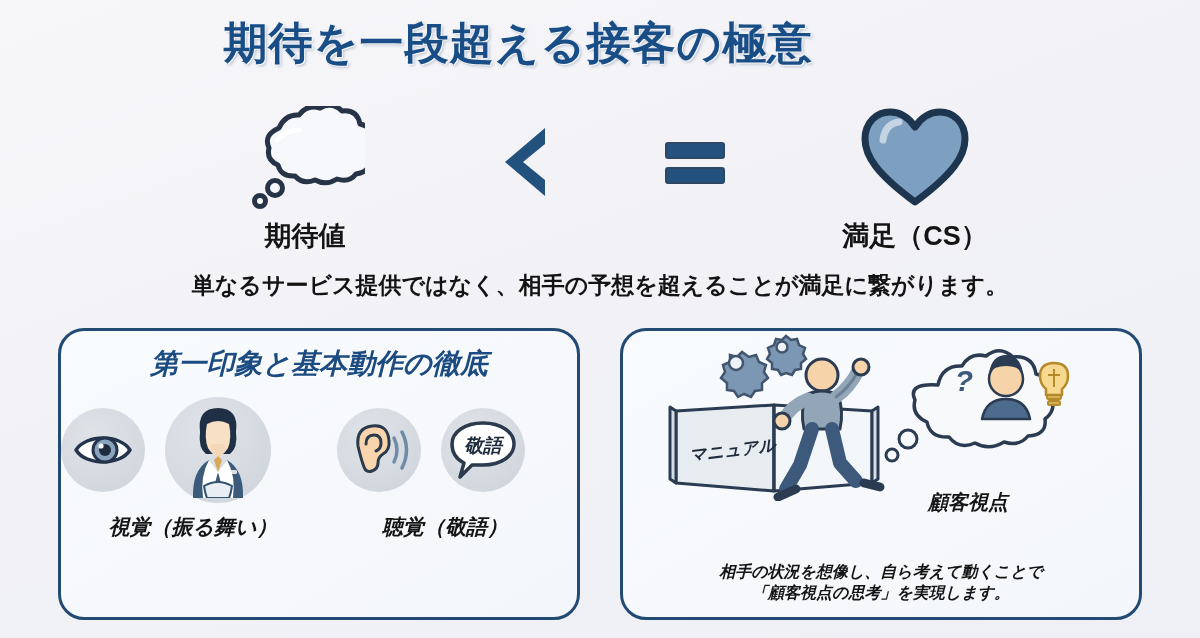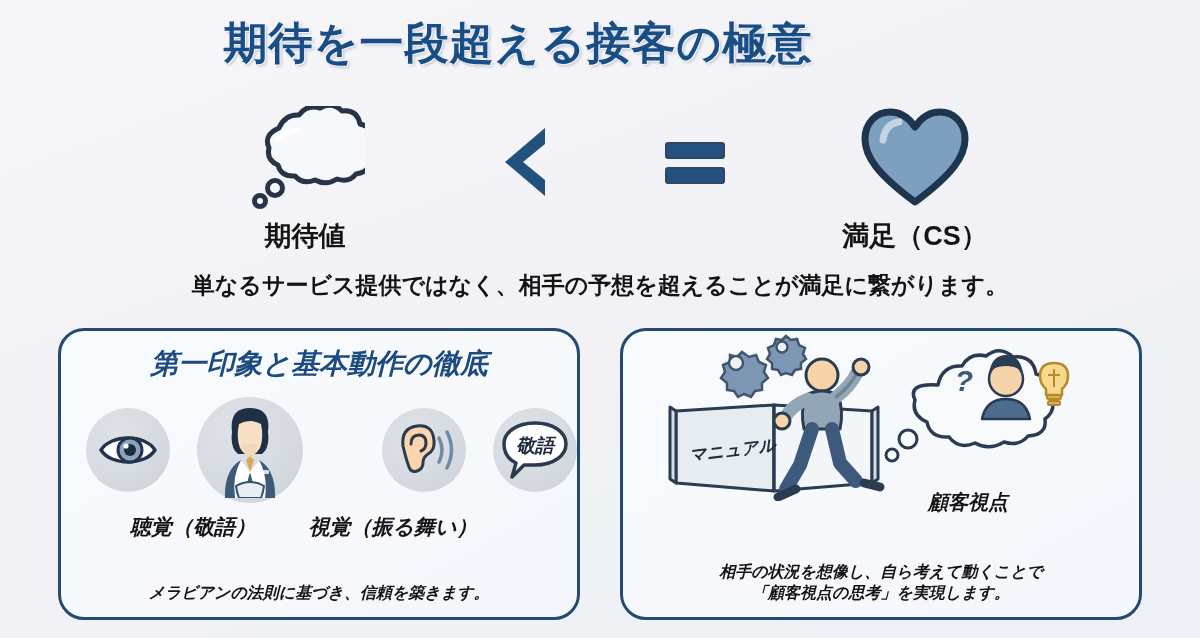--- a/index.html
+++ b/index.html
@@ -126,24 +126,23 @@
     font-size: 16px;
     font-weight: 700;
     color: #141414;
     line-height: 1.32;
   }
 
   
   .left-icons {
     margin-top: 14px;
     display: flex;
-    justify-content: space-between;
+    justify-content: flex-start;
     align-items: center;
     gap: 20px;
-    padding-left: 25px;
   }
   .icon-circle {
     width: 84px;
     height: 84px;
     border-radius: 50%;
     background: radial-gradient(circle at 38% 32%, #dfe3e8 0%, #d4d9e0 65%, #ccd2da 100%);
     display: flex;
     align-items: center;
     justify-content: center;
     flex: 0 0 auto;
@@ -280,25 +279,24 @@
 
         <div class="icon-circle">
           <svg width="70" height="62" viewBox="0 0 70 62">
             <path d="M35 4 C53 4 66 13 66 25 C66 37 53 46 35 46 L24 46 L12 58 L16 44 C8 40 4 33 4 25 C4 13 17 4 35 4 Z" fill="#ffffff" stroke="#2b3a4d" stroke-width="3.5" stroke-linejoin="round"></path>
             <text x="35" y="33" text-anchor="middle" font-family="'Liberation Sans', sans-serif" font-size="19" font-weight="700" fill="#1d2b3c">敬語</text>
           </svg>
         </div>
       </div>
 
       <div class="left-labels">
+        <div class="left-label first">視覚（振る舞い）</div>
         <div class="left-label">聴覚（敬語）</div>
-        <div class="left-label first">視覚（振る舞い）</div>
-      </div>
-
-      <div class="card-foot">メラビアンの法則に基づき、信頼を築きます。</div>
+      </div>
+
     </div>
 
     <div class="card">
 
       <div class="right-art">
         <svg width="430" height="168" viewBox="0 0 430 168">
 
           <g fill="#7b97b3" stroke="#41566e" stroke-width="2.5">
             <path d="M64 22 l7 2 l5-5 l7 5 l7-2 l3 7 l7 3 l-2 7 l4 6 l-6 5 l0 7 l-7 1 l-4 6 l-7-3 l-6 3 l-4-6 l-7-1 l0-7 l-6-5 l4-6 l-2-7 l7-3 Z"></path>
             <circle cx="70" cy="30" r="7" fill="#eef2f6"></circle>

